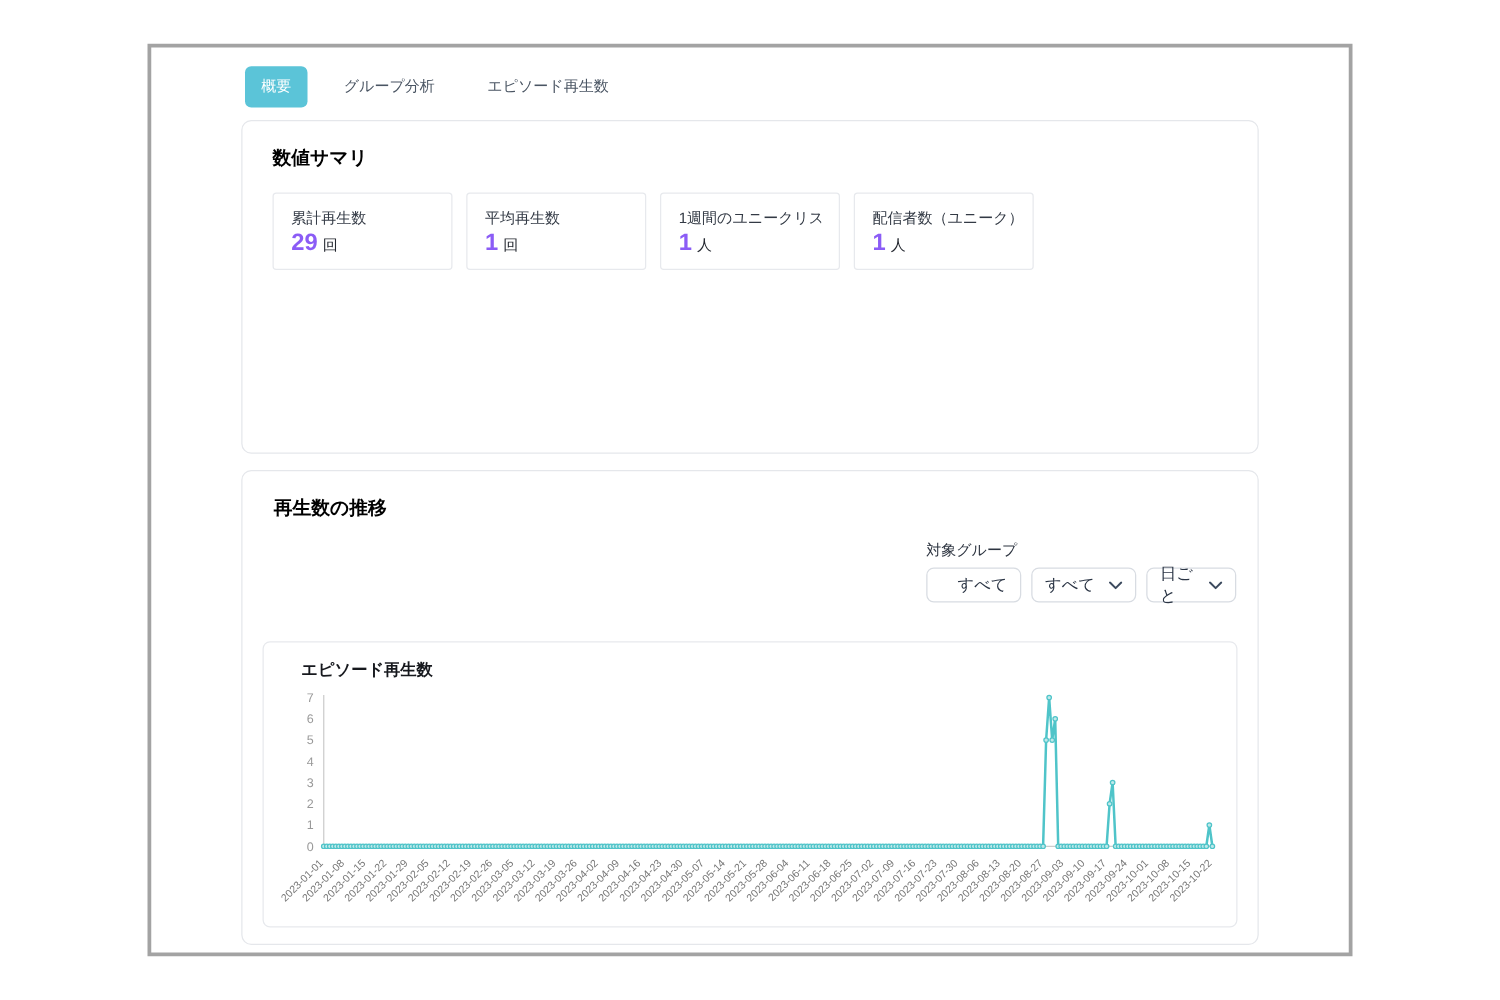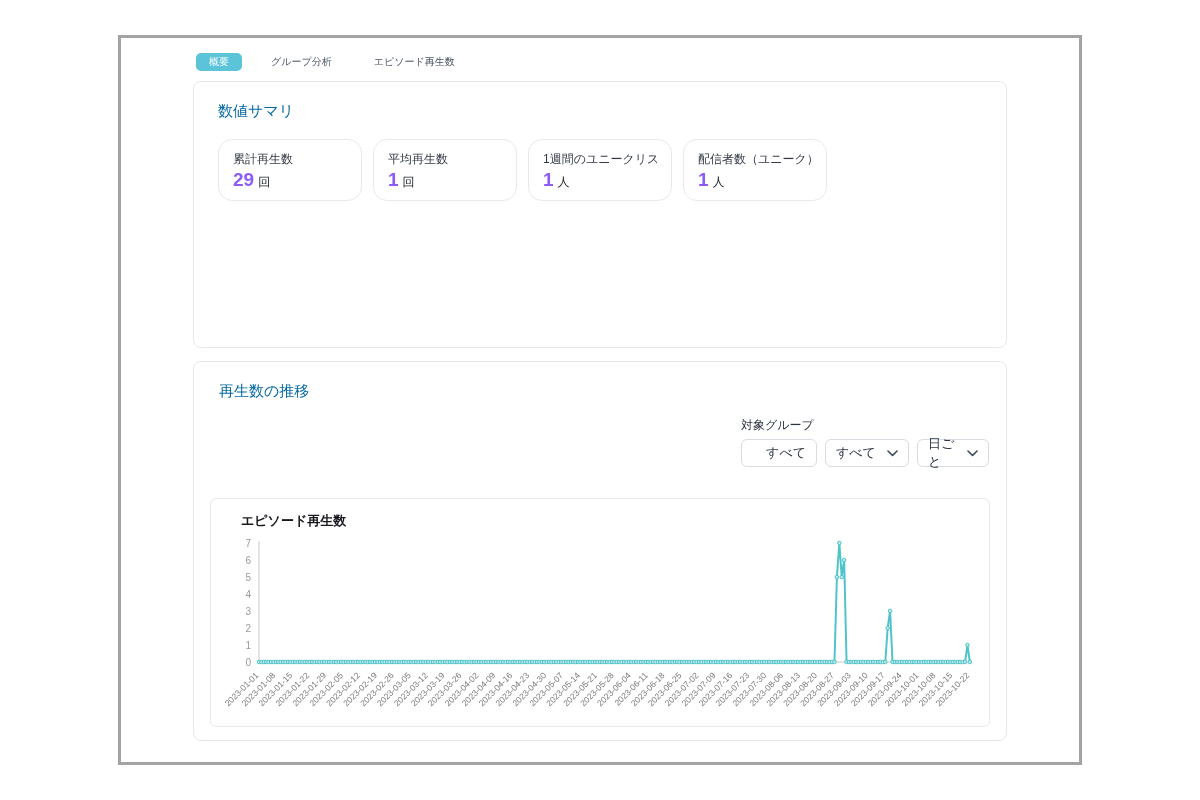--- a/index.html
+++ b/index.html
@@ -2,30 +2,30 @@
 <html><head>
 <meta charset="utf-8">
 <style>
   * { margin:0; padding:0; box-sizing:border-box; }
   html,body { background:#ffffff; font-family:"Liberation Sans","DejaVu Sans",sans-serif; color:#1f2430; }
   .frame { width:964px; height:730px; margin:35px auto; border:3px solid #a3a3a3; background:#ffffff; overflow:hidden; }
   .content { width:814px; margin:0 auto; }
 
   
   .tabs { display:flex; align-items:center; gap:16px; margin-top:15px; padding-left:3px; }
-  .tab { font-size:10px; color:#4a5563; padding:2px 13px; border-radius:5px; cursor:pointer; white-space:nowrap; }
+  .tab { font-size:12px; color:#4a5563; padding:8px 13px; border-radius:5px; cursor:pointer; white-space:nowrap; }
   .tab.active { background:#5bc4d8; color:#ffffff; }
 
   
   .card { background:#fff; border:1px solid #e5e7eb; border-radius:8px; margin-top:10px; }
-  .card-title { font-size:15px; font-weight:normal; color:#0369a1; }
+  .card-title { font-size:15px; font-weight:bold; color:#000000; }
 
   .summary-card { padding:20px 24px 0 24px; height:267px; }
   .stats { display:flex; flex-wrap:wrap; gap:13px 11px; margin-top:18px; }
-  .stat-box { width:144px; height:62px; border:1px solid #e7e9ed; border-radius:14px; padding:11px 14px; background:#fff; }
+  .stat-box { width:144px; height:62px; border:1px solid #e7e9ed; border-radius:3px; padding:11px 14px; background:#fff; }
   .stat-label { font-size:12px; color:#333a45; white-space:nowrap; overflow:hidden; }
   .stat-value-row { margin-top:1px; white-space:nowrap; }
   .stat-value { font-size:19px; font-weight:bold; color:#8b5cf6; letter-spacing:0; }
   .stat-unit { font-size:12px; color:#23272f; margin-left:4px; }
 
   .trend-card { position:relative; margin-top:13px; height:380px; padding:20px 16px 0 16px; }
   .trend-card .card-title { margin-left:9px; }
 
   
   .controls { position:absolute; top:55px; right:17px; display:flex; flex-direction:row; align-items:flex-end; gap:8px; }

